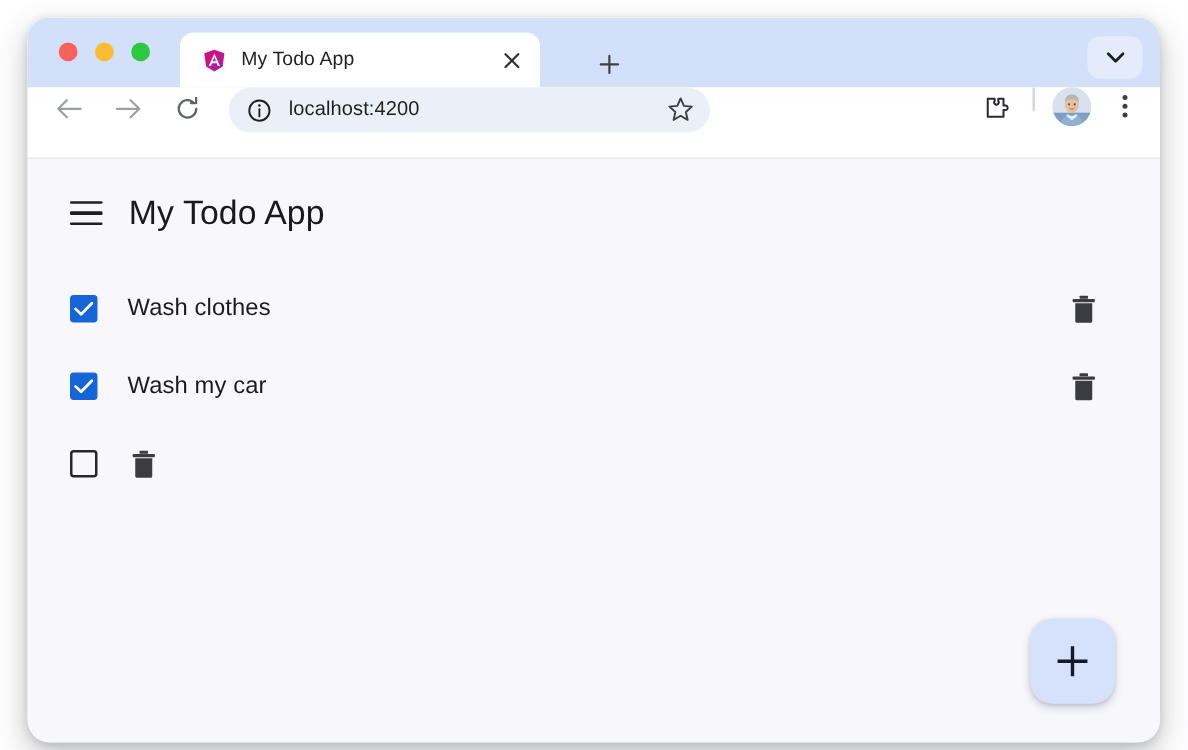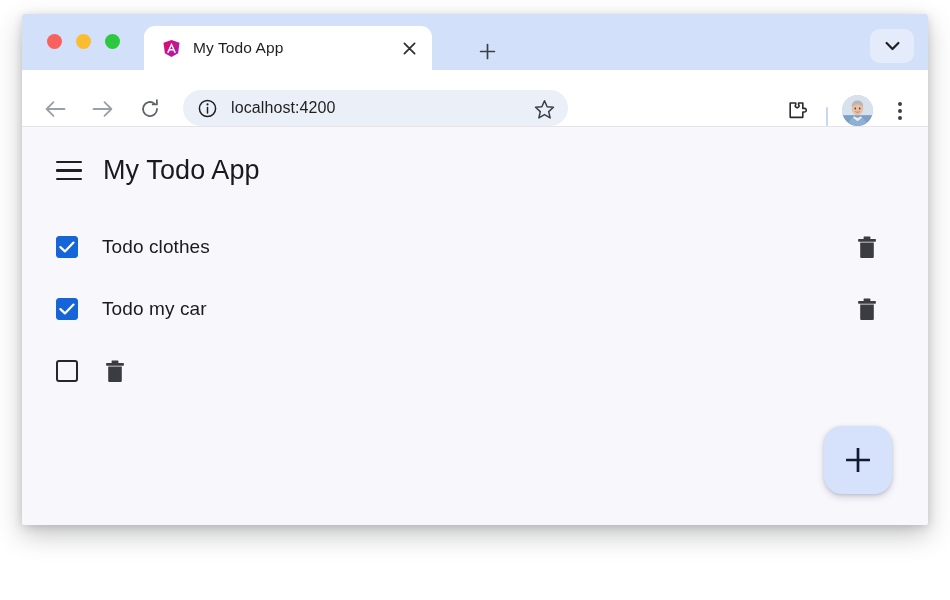--- a/index.html
+++ b/index.html
@@ -11,22 +11,22 @@
     font-family: "Liberation Sans", sans-serif;
     overflow: hidden;
   }
 
   
   .browser-window {
     position: absolute;
     left: 22px;
     top: 14px;
     width: 906px;
-    height: 511px;
-    border-radius: 3px;
+    height: 580px;
+    border-radius: 18px;
     background: #ffffff;
     box-shadow: 0 10px 26px rgba(60,64,67,0.30), 0 2px 8px rgba(60,64,67,0.18);
     overflow: hidden;
     display: flex;
     flex-direction: column;
   }
 
   
   .tab-strip {
     position: relative;
@@ -113,21 +113,21 @@
     justify-content: center;
   }
 
   
   .toolbar {
     position: relative;
     height: 57px;
     flex: 0 0 57px;
     background: #ffffff;
     display: flex;
-    align-items: flex-end;
+    align-items: flex-start;
     border-bottom: 1px solid #e4e4e8;
     box-sizing: border-box;
   }
   .nav-btn {
     width: 34px;
     height: 34px;
     display: flex;
     align-items: center;
     justify-content: center;
     border-radius: 50%;
@@ -451,37 +451,37 @@
     </div>
 
     <div class="todo-list">
 
       <div class="todo-item">
         <div class="checkbox checked">
           <svg width="16" height="12" viewBox="0 0 16 12">
             <path d="M1.4 6.1 L5.9 10.4 L14.5 1.6" stroke="#ffffff" stroke-width="2.2" fill="none" stroke-linecap="round" stroke-linejoin="round"></path>
           </svg>
         </div>
-        <div class="todo-label">Todo clothes</div>
+        <div class="todo-label">Wash clothes</div>
         <div class="delete-btn">
           <svg width="20" height="23" viewBox="0 0 20 23">
             <rect x="6.6" y="0.6" width="6.8" height="2.3" rx="0.5" fill="#3b3b42"></rect>
             <rect x="1.1" y="3.1" width="17.8" height="2.6" rx="0.7" fill="#3b3b42"></rect>
             <path d="M3.2 6.6 H16.8 V21.0 a1.1 1.1 0 0 1 -1.1 1.1 H4.3 a1.1 1.1 0 0 1 -1.1 -1.1 Z" fill="#3b3b42"></path>
           </svg>
         </div>
       </div>
 
       <div class="todo-item">
         <div class="checkbox checked">
           <svg width="16" height="12" viewBox="0 0 16 12">
             <path d="M1.4 6.1 L5.9 10.4 L14.5 1.6" stroke="#ffffff" stroke-width="2.2" fill="none" stroke-linecap="round" stroke-linejoin="round"></path>
           </svg>
         </div>
-        <div class="todo-label">Todo my car</div>
+        <div class="todo-label">Wash my car</div>
         <div class="delete-btn">
           <svg width="20" height="23" viewBox="0 0 20 23">
             <rect x="6.6" y="0.6" width="6.8" height="2.3" rx="0.5" fill="#3b3b42"></rect>
             <rect x="1.1" y="3.1" width="17.8" height="2.6" rx="0.7" fill="#3b3b42"></rect>
             <path d="M3.2 6.6 H16.8 V21.0 a1.1 1.1 0 0 1 -1.1 1.1 H4.3 a1.1 1.1 0 0 1 -1.1 -1.1 Z" fill="#3b3b42"></path>
           </svg>
         </div>
       </div>
 
       <div class="todo-item">

